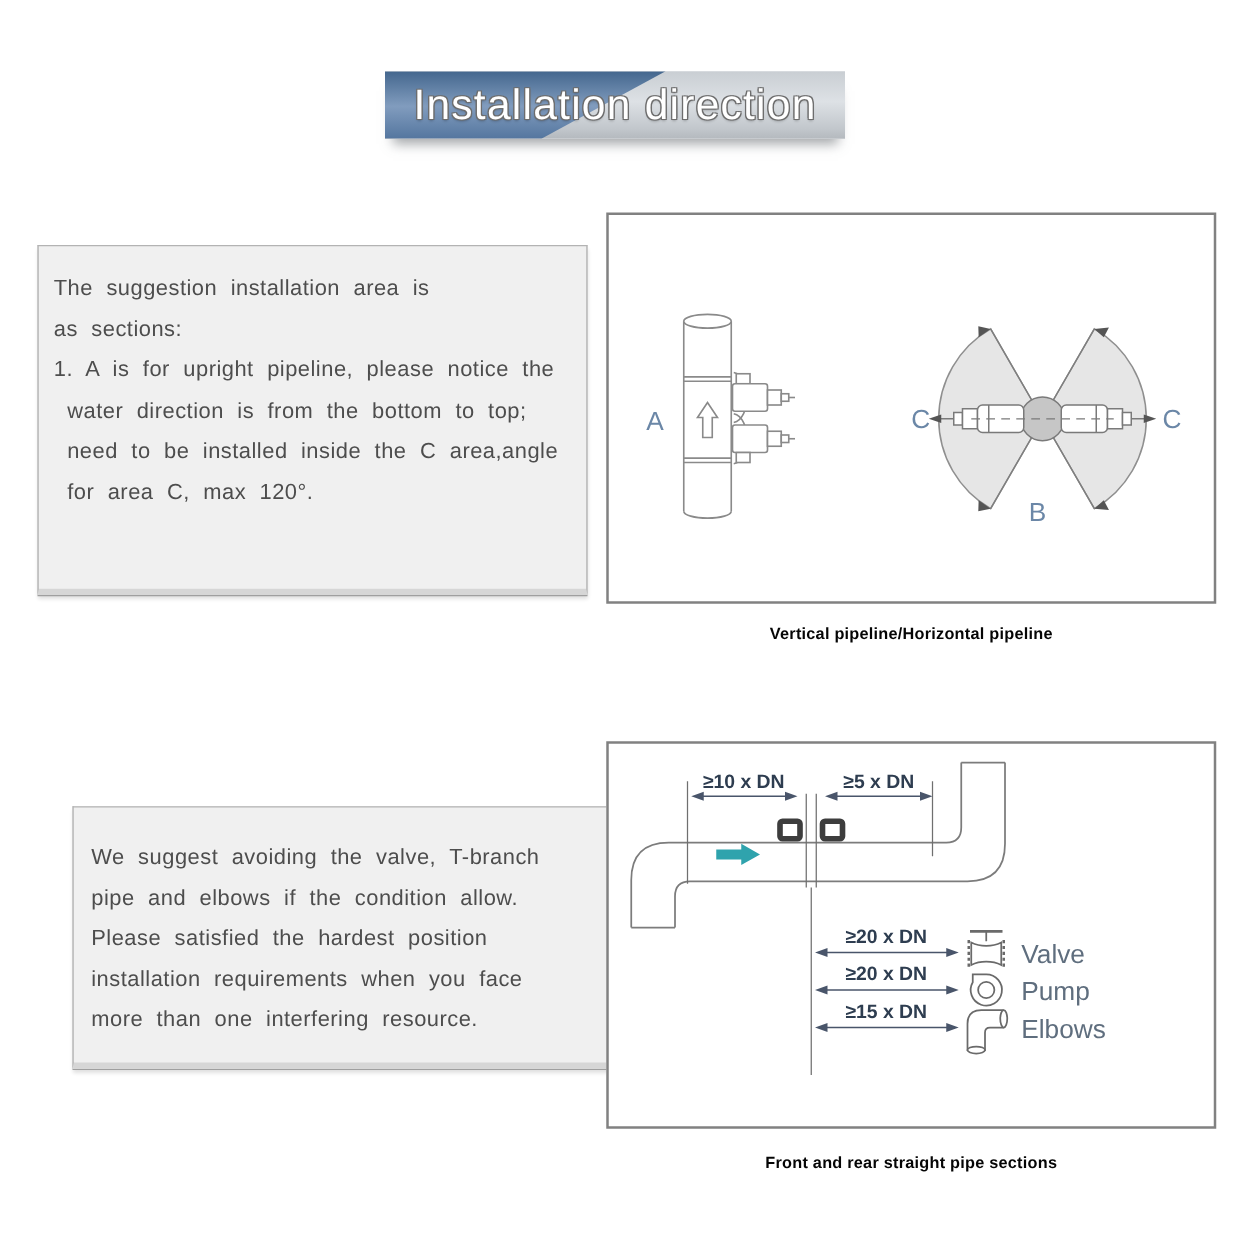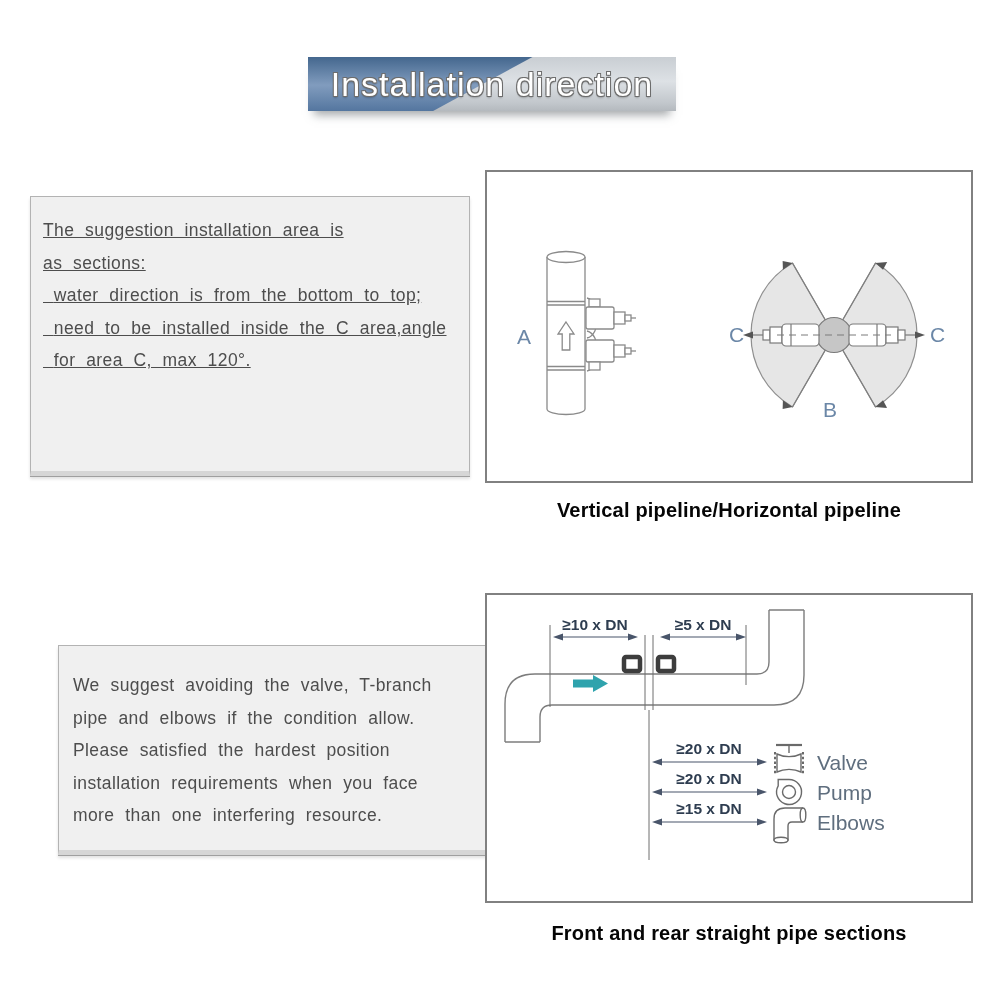--- a/index.html
+++ b/index.html
@@ -35,35 +35,35 @@
     position:absolute; left:30px; width:440px;
     background:#f0f0f0;
     border:1px solid #b3b3b3;
     border-bottom:5px solid #d6d6d6;
     box-shadow:0 1px 0 #9f9f9f, 0 3px 3px rgba(0,0,0,0.12);
     color:#4d4d4d;
     font-size:17.5px; line-height:32.6px;
     letter-spacing:0.4px; word-spacing:5.5px;
   }
   .info-box .line { white-space:pre-wrap; }
-  .box1 { top:196px; height:280px; padding:17px 12px 0 12px;text-decoration:underline; }
+  .box1 { top:196px; height:280px; padding:17px 12px 0 12px; }
   .box2 { top:645px; height:210px; padding:23px 14px 0 14px;margin-left:28px; }
 
   
   .dbox {
     position:absolute; background:#ffffff;
     border:2px solid #818181;
   }
   .dbox1 { left:485px; top:170px; width:488px; height:313px; }
   .dbox2 { left:485px; top:593px; width:488px; height:310px; }
   .dbox svg { display:block; width:100%; height:100%; }
 
   .caption {
     position:absolute; left:485px; width:488px; text-align:center;
-    font-size:20px; font-weight:bold; color:#050505; letter-spacing:0.2px;
+    font-size:13px; font-weight:bold; color:#050505; letter-spacing:0.2px;
     white-space:nowrap;
   }
   .cap1 { top:499px; }
   .cap2 { top:922px; }
 
   
   text { font-family:"Liberation Sans", sans-serif; }
   .abc-label { font-size:21px; fill:#6b87a7; }
   .dim-label { font-size:15.5px; font-weight:600; fill:#2e3d50; }
   .legend-label { font-size:21px; fill:#5f6e7e; }
@@ -74,20 +74,21 @@
 <div class="page">
 
   <div class="banner">
     <div class="banner-blue"></div>
     <span class="banner-title">Installation direction</span>
   </div>
 
   <div class="info-box box1">
     <div class="line">The suggestion installation area is</div>
     <div class="line">as sections:</div>
+    <div class="line">1. A is for upright pipeline, please notice the</div>
     <div class="line"> water direction is from the bottom to top;</div>
     <div class="line"> need to be installed inside the C area,angle</div>
     <div class="line"> for area C, max 120°.</div>
   </div>
 
   <div class="dbox dbox1">
     <svg viewBox="0 0 484 309">
 
       <g stroke="#8a8a8a" stroke-width="1.3" fill="none">
         <rect x="60" y="85" width="38" height="152" fill="#ffffff" stroke="none"></rect>

